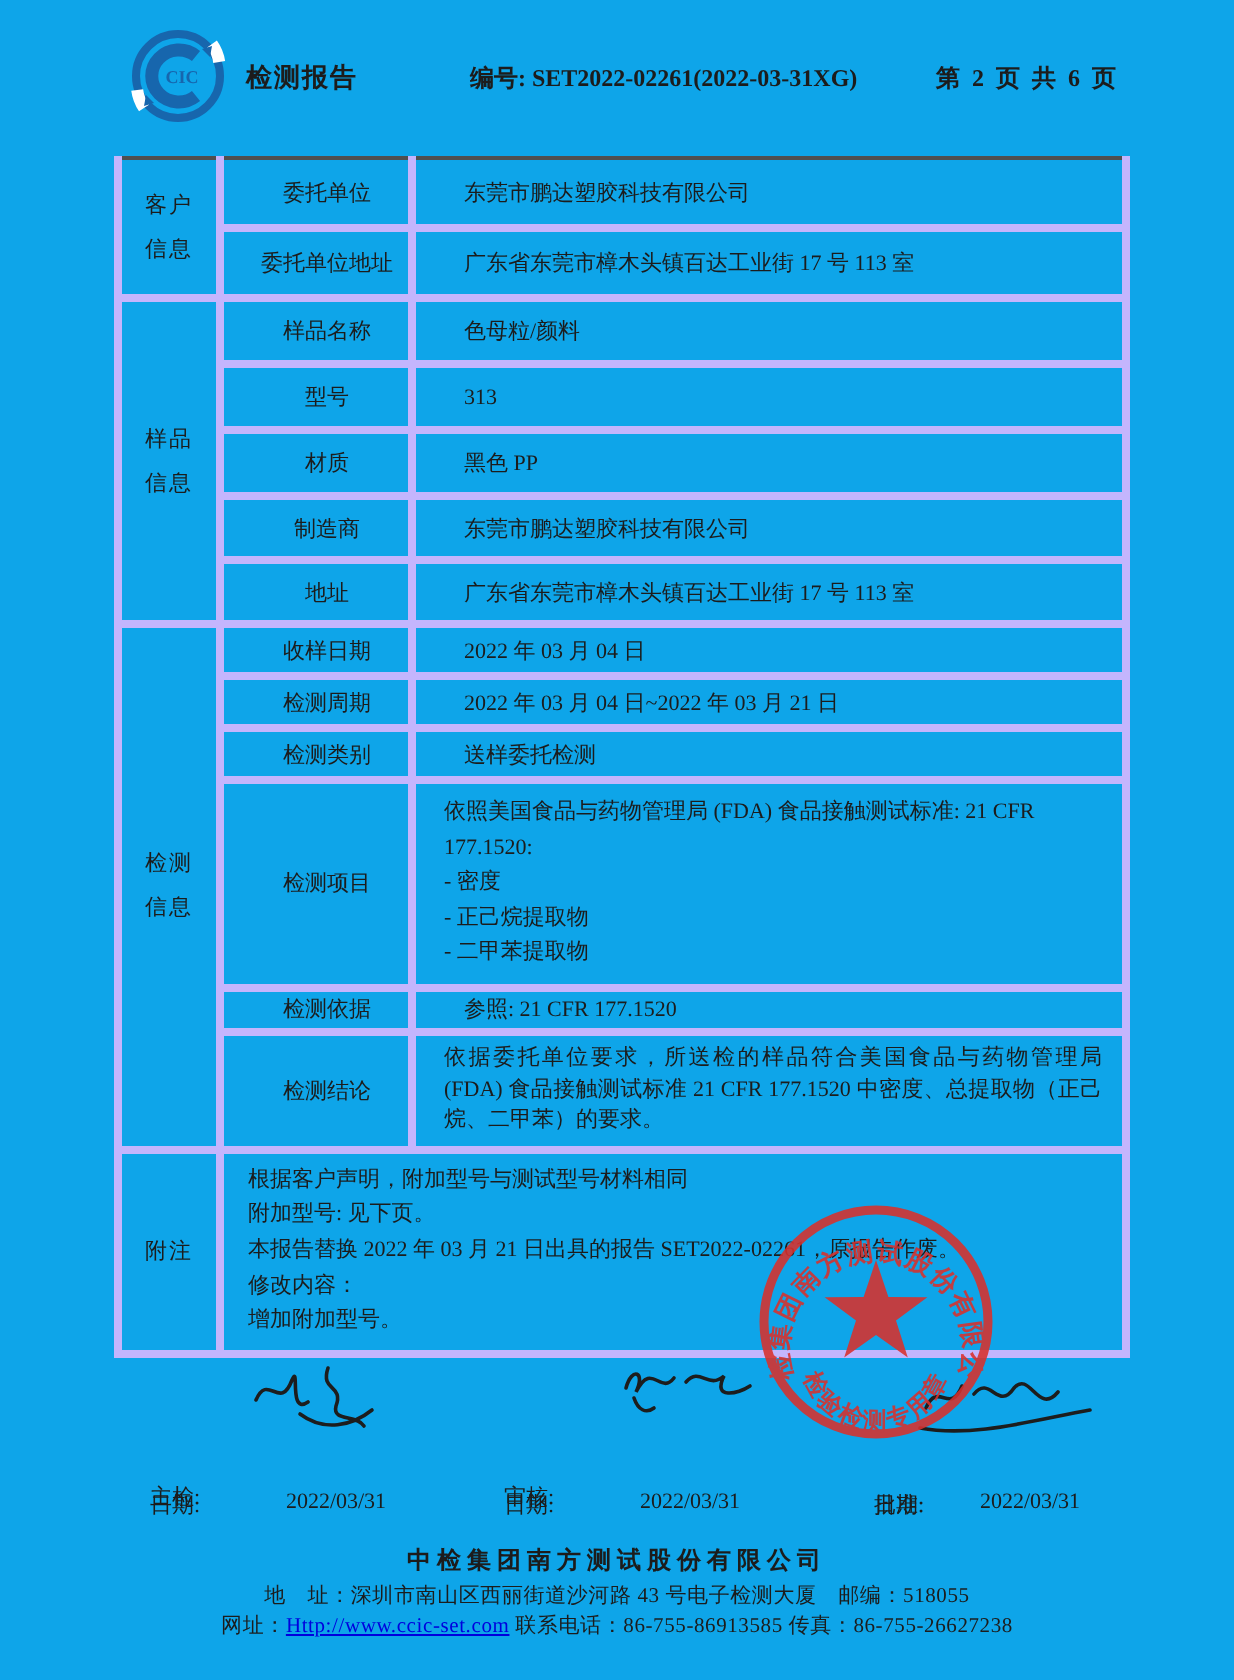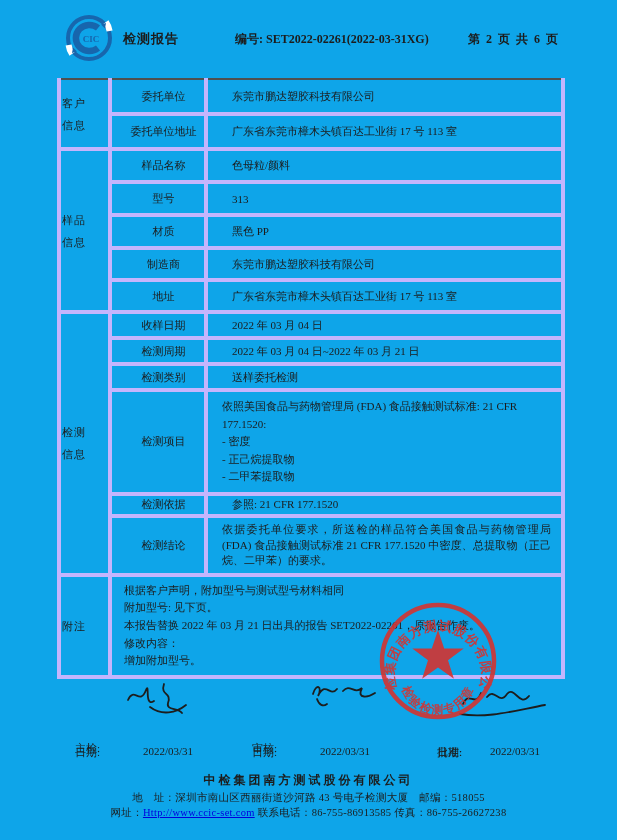--- a/index.html
+++ b/index.html
@@ -12,21 +12,21 @@
   .hdr-no{position:absolute;left:235px;top:31px;font-size:12px;font-weight:bold;}
   .hdr-page{position:absolute;left:468px;top:31px;font-size:12px;font-weight:bold;word-spacing:3px;}
 
   
   .tbl-wrap{position:absolute;left:57px;top:78px;}
   table{border-collapse:collapse;table-layout:fixed;width:504px;font-size:11px;}
   col.c1{width:51px;} col.c2{width:96px;} col.c3{width:357px;}
   td{border:4px solid #c4b5fd;vertical-align:middle;overflow:hidden;}
   table{border:2px solid #4f4f4f;}
   tr.sec td{border-top:2px solid #4f4f4f;}
-  td.grp{padding:1px;}
+  td.grp{text-align:center;padding:1px;}
   .grp-inner{display:inline-block;width:26px;word-break:break-all;line-height:22px;letter-spacing:1px;}
   td.lbl{padding-left:12px;text-align:center;}
   td.val{padding-left:24px;padding-right:8px;}
   td.ml{padding:6px 8px 6px 14px;vertical-align:top;}
   td.ml div{line-height:17.6px;}
   td.just{padding:4px 10px 4px 14px;line-height:15.6px;text-align:justify;}
   td.notes{padding:5px 8px 5px 12px;vertical-align:top;}
   td.notes div{line-height:17.6px;}
 
   

